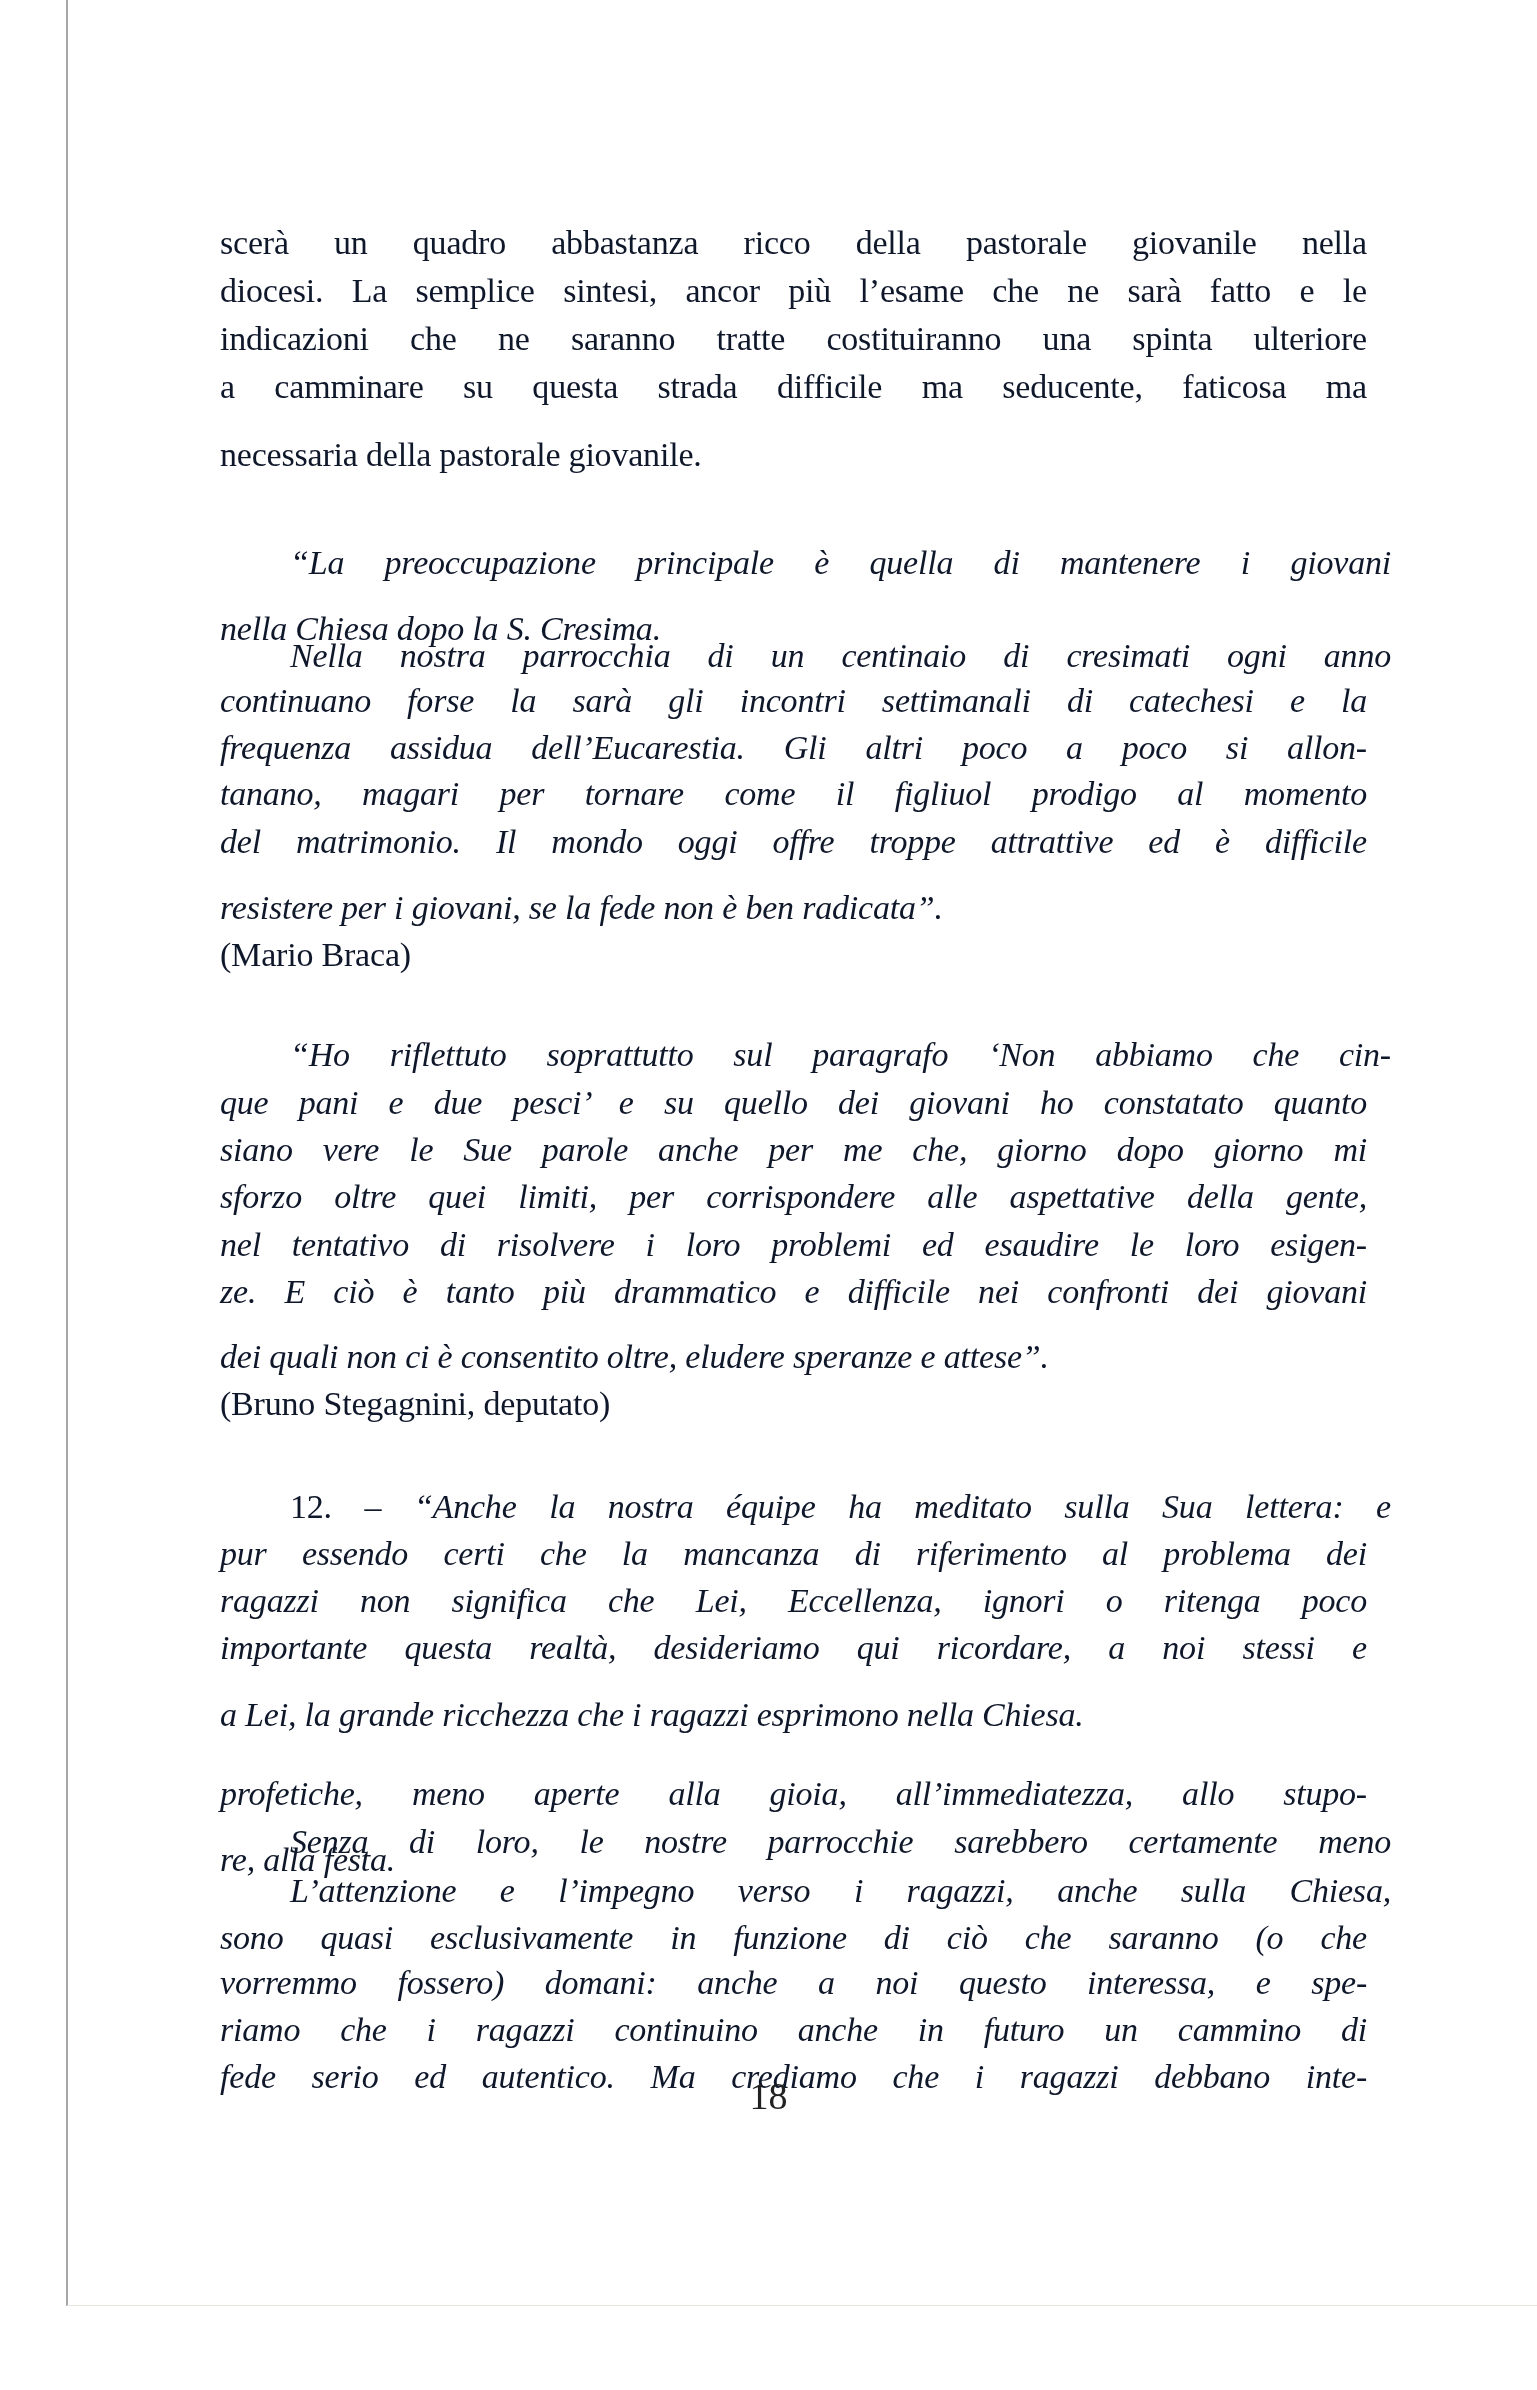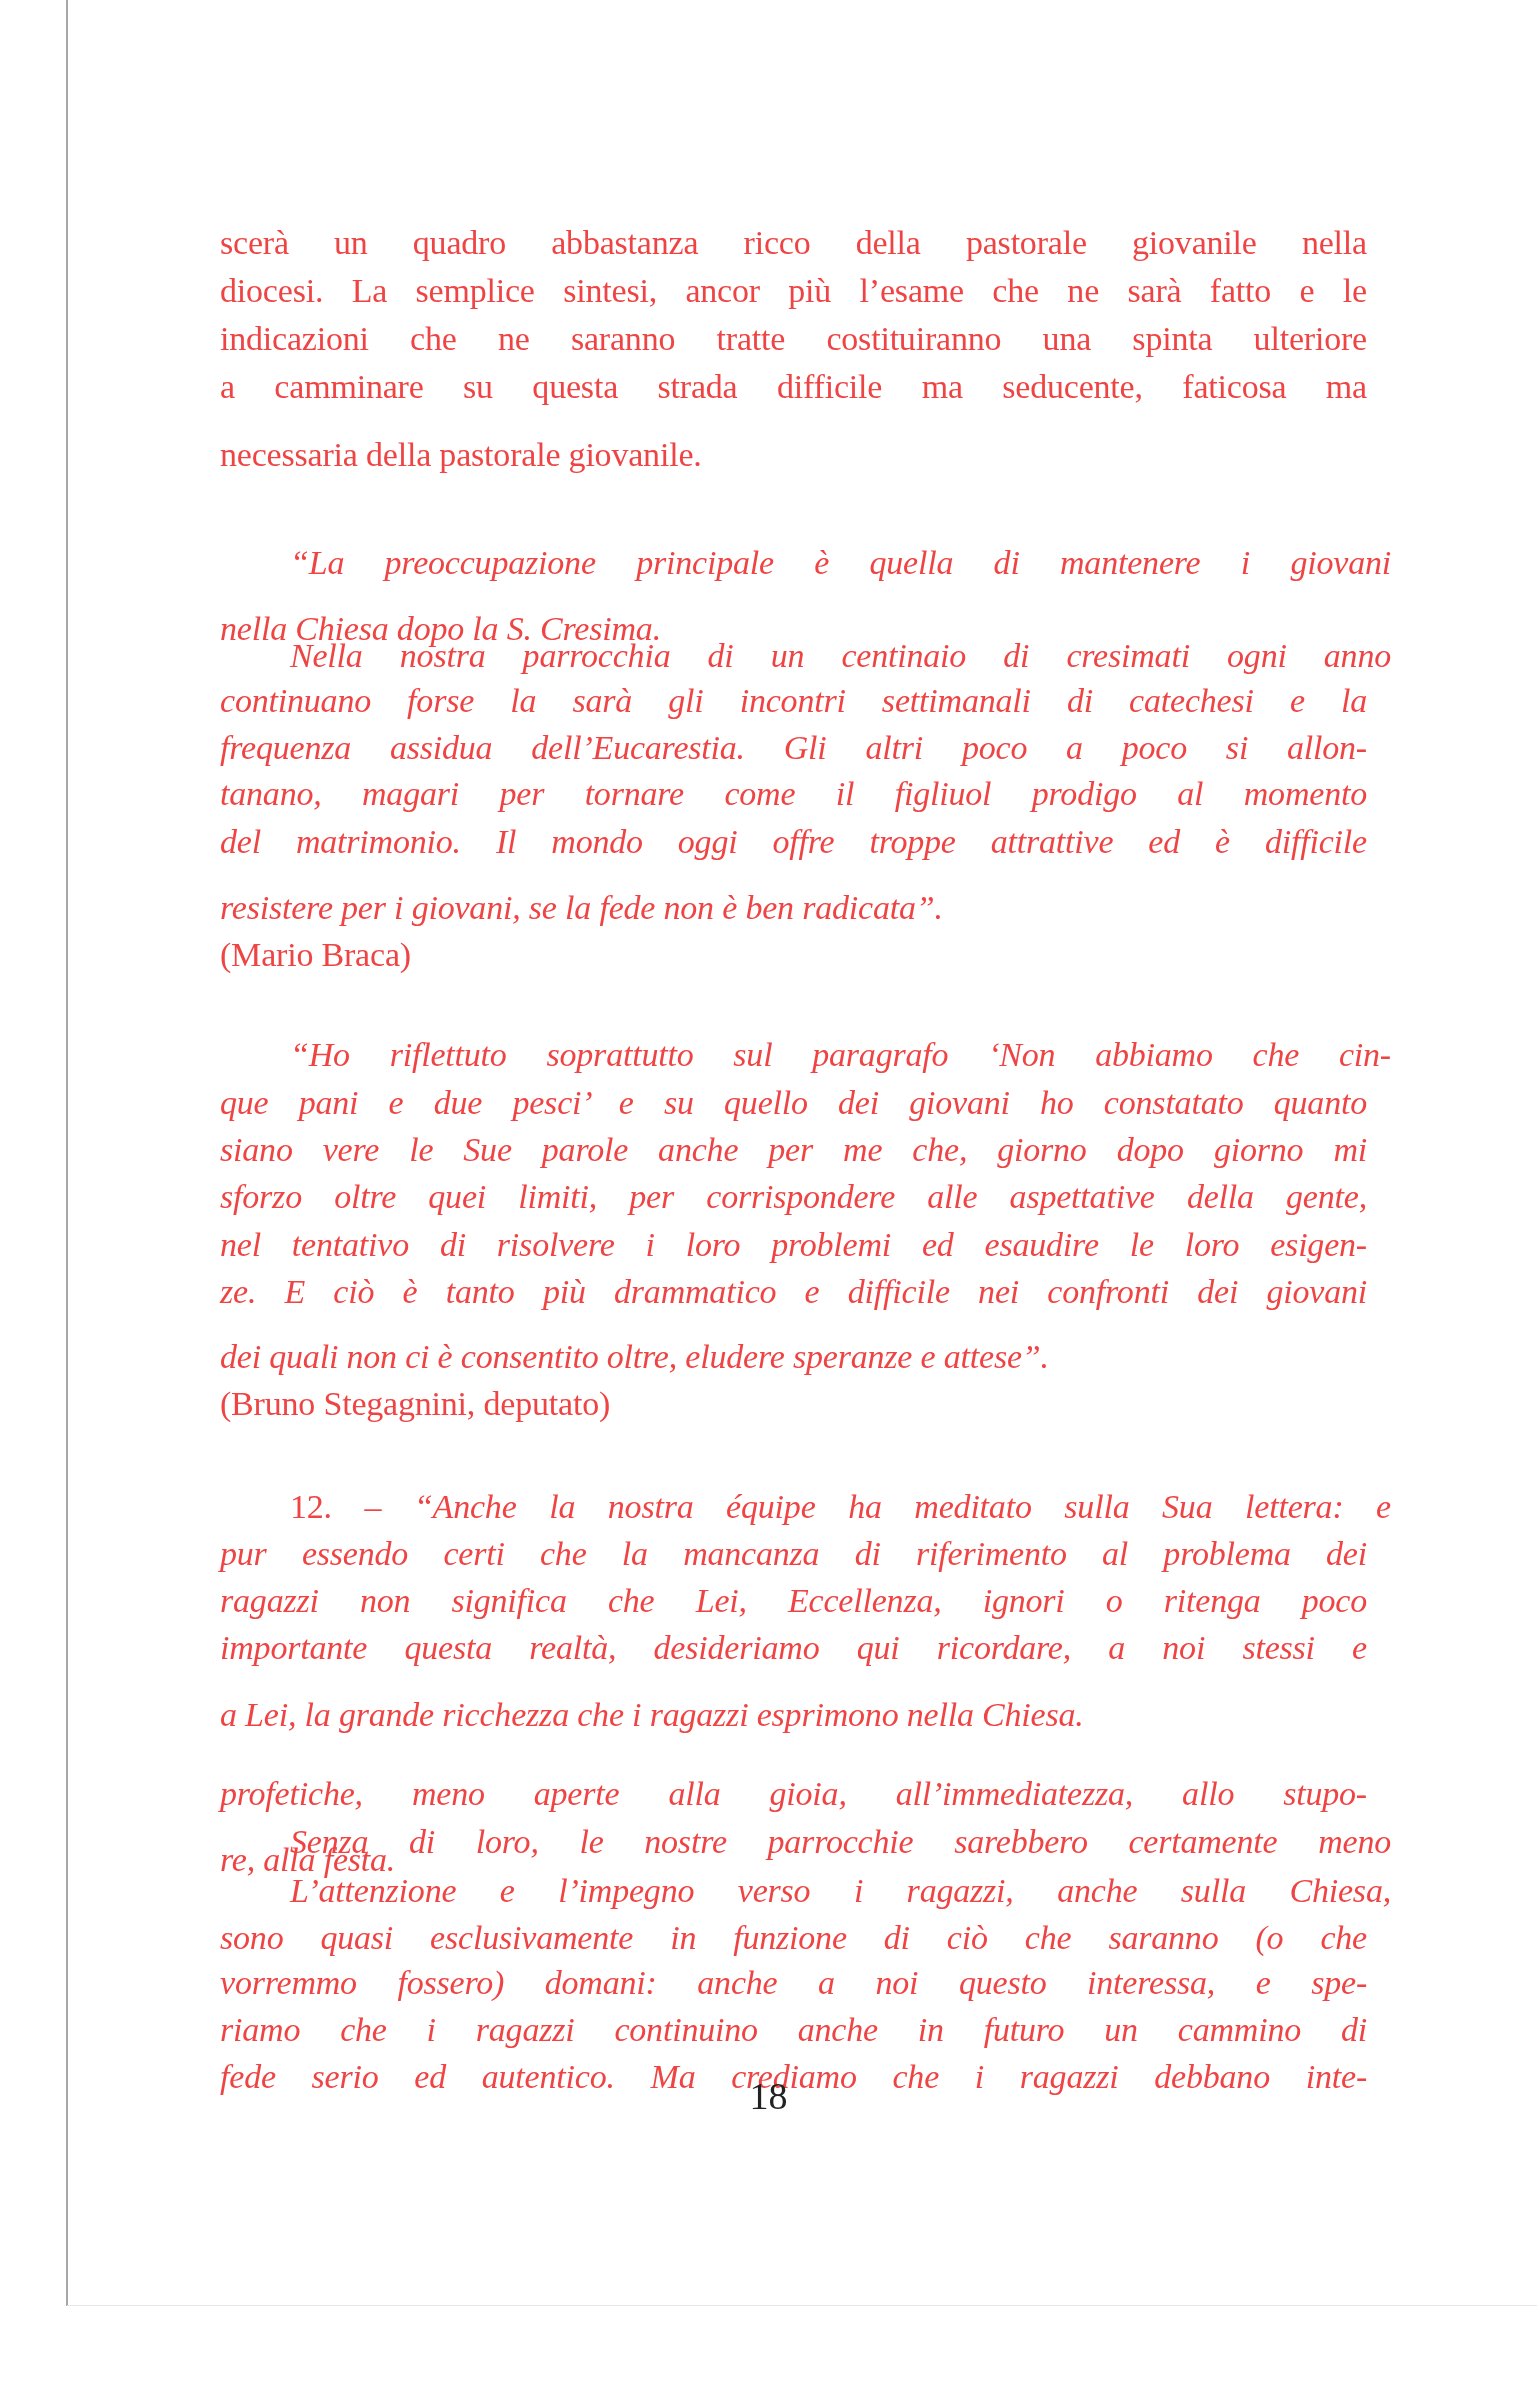--- a/index.html
+++ b/index.html
@@ -1,19 +1,19 @@
 <!DOCTYPE html>
 <html><head>
 <meta charset="utf-8">
 <style>
   html, body { margin:0; padding:0; background:#ffffff; }
   body { width:1537px; height:2391px; position:relative; overflow:hidden; }
   .page-edge-left { position:absolute; left:66px; top:0; width:1.9px; height:2306px; background:#8a8a8a; opacity:0.75; }
   .page-edge-bottom { position:absolute; left:67px; top:2305px; width:1470px; height:1px; background:#e8e6e0; }
-  .line { position:absolute; left:220px; width:1147px; font-family:"Liberation Serif","DejaVu Serif",serif; font-size:34px; line-height:42px; color:#ef4444; white-space:nowrap; text-align:justify; text-align-last:justify; letter-spacing:-0.2px; }
+  .line { position:absolute; left:220px; width:1147px; font-family:"Liberation Serif","DejaVu Serif",serif; font-size:34px; line-height:42px; color:#0f172a; white-space:nowrap; text-align:justify; text-align-last:justify; letter-spacing:-0.2px; }
   .line.last { text-align-last:left;margin-top:20px; }
   .line.indent { left:266px; width:1101px;margin-left:24px; }
   .it { font-style:italic; }
   .page-number { position:absolute; left:0; width:1537px; text-align:center; font-family:"Liberation Serif","DejaVu Serif",serif; font-size:38px; color:#222; }
 </style>
 </head>
 <body>
 
 <div class="page-edge-left"></div>
 <div class="page-edge-bottom"></div>

